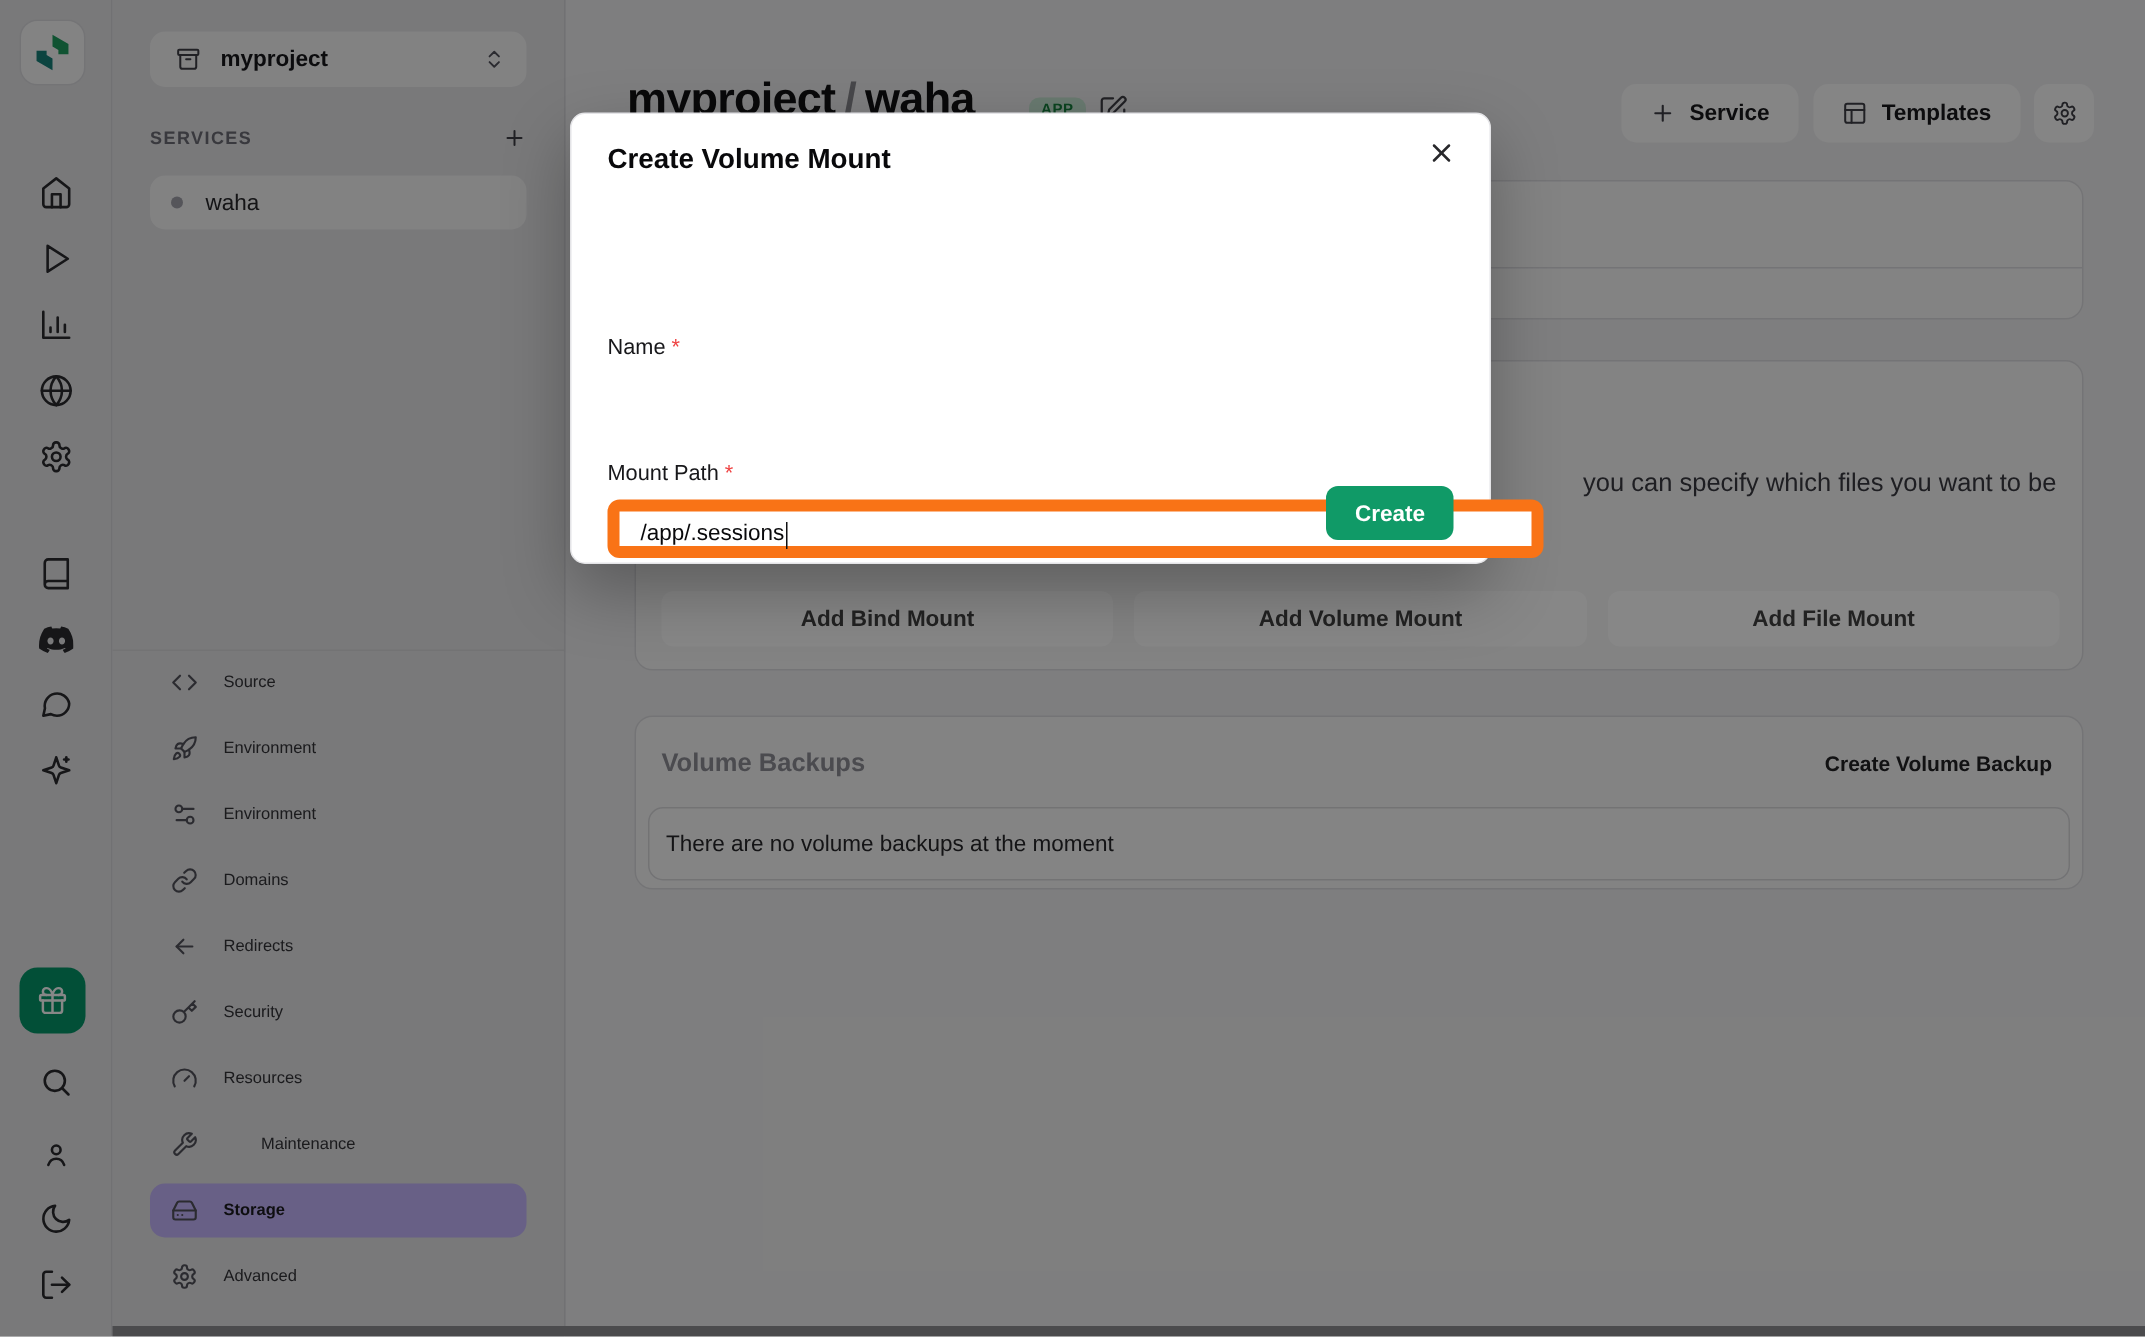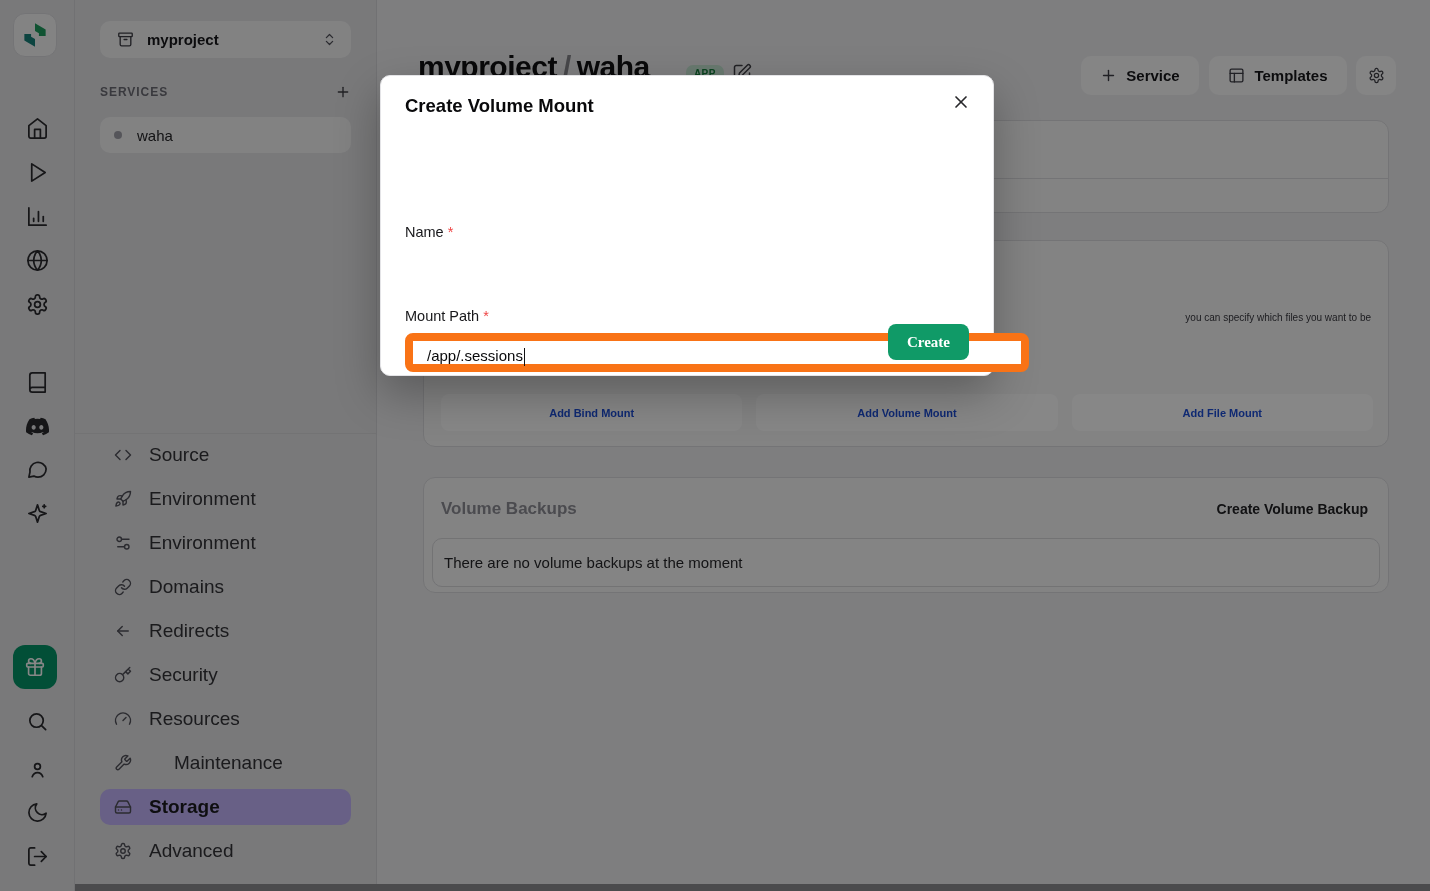--- a/index.html
+++ b/index.html
@@ -27,58 +27,58 @@
   .proj-select .chev { width:15px; height:15px; color:#52525b; }
   .svc-head { position:absolute; left:25px; top:84px; width:251px; display:flex; align-items:center; }
   .svc-head .txt { flex:1; font-size:12px; font-weight:700; letter-spacing:0.08em; color:#6d6d76; }
   .svc-head .plus { width:16px; height:16px; color:#3f3f46; cursor:pointer; }
   .svc-row { position:absolute; left:25px; top:117px; width:251px; height:36px; background:#f5f5f6; border-radius:10px; display:flex; align-items:center; padding:0 14px; cursor:pointer; }
   .svc-dot { width:8px; height:8px; border-radius:50%; background:#a1a1aa; }
   .svc-row .lbl { margin-left:15px; font-size:15px; font-weight:500; color:#27272a; }
   .side-divider { position:absolute; left:0; right:0; top:433px; height:1px; background:#d9d9dc; }
   .nav-item { position:absolute; left:25px; width:251px; height:36px; display:flex; align-items:center; padding:0 14px; border-radius:10px; color:#3f3f46; cursor:pointer; }
   .nav-item .ic { width:18px; height:18px; color:#52525b; }
-  .nav-item .lbl { margin-left:17px; font-size:19px; font-weight:500; color:#333338; }
+  .nav-item .lbl { margin-left:17px; font-size:11px; font-weight:500; color:#333338; }
   .nav-item.active { background:#c4b5fd; }
   .nav-item.active .lbl { font-weight:600; color:#1c1c1f; }
 
   
   .main { position:absolute; left:377px; top:0; right:0; height:891px; background:#efeff0; }
   .page-title { position:absolute; left:41px; top:50px; font-size:30px; font-weight:700; color:#111113; letter-spacing:-0.5px; }
   .page-title .sep { color:#86868c; font-weight:600; padding:0 6px; }
   .app-badge { position:absolute; left:309px; top:65px; padding:3px 8px; background:rgba(34,197,94,0.20); color:#15803d; border-radius:7px; font-size:10px; font-weight:700; letter-spacing:0.4px; }
   .edit-btn { position:absolute; left:355px; top:63px; width:20px; height:20px; color:#3f3f46; cursor:pointer; }
   .hdr-btn { position:absolute; top:56px; height:39px; background:#fbfbfc; border:none; border-radius:10px; display:flex; align-items:center; justify-content:center; gap:9px; font-family:inherit; font-size:15px; font-weight:600; color:#18181b; cursor:pointer; }
   .hdr-btn .ic { width:17px; height:17px; color:#3f3f46; }
   .card { position:absolute; left:46px; width:966px; background:#f7f7f8; border:1px solid #dcdcdf; border-radius:12px; }
   .card1 { top:120px; height:93px; }
   .card1 .divider { position:absolute; left:0; right:0; top:57px; height:1px; background:#dcdcdf; }
   .card2 { top:240px; height:207px; }
-  .desc-frag { position:absolute; right:17px; top:71px; white-space:nowrap; font-size:10px; color:#3a3a40; }
+  .desc-frag { position:absolute; right:17px; top:71px; white-space:nowrap; font-size:17px; color:#3a3a40; }
   .mount-btn-row { position:absolute; left:17px; right:15px; top:153px; height:37px; display:grid; grid-template-columns:1fr 1fr 1fr; gap:14px; }
-  .mount-btn { background:#ffffff; border:none; border-radius:8px; font-family:inherit; font-size:11px; font-weight:600; color:#1d4ed8; cursor:pointer; }
+  .mount-btn { background:#ffffff; border:none; border-radius:8px; font-family:inherit; font-size:15px; font-weight:600; color:#404040; cursor:pointer; }
   .card3 { top:477px; height:116px; }
   .card3 .hdr { position:absolute; left:17px; right:20px; top:21px; display:flex; align-items:center; justify-content:space-between; }
   .card3 .ttl { font-size:17px; font-weight:600; color:#8e8e96; }
   .card3 .action { font-size:14px; font-weight:600; color:#222225; background:none; border:none; font-family:inherit; cursor:pointer; }
   .empty-box { position:absolute; left:8px; right:8px; top:60px; height:49px; background:#fafafa; border:1px solid #d9d9dc; border-radius:10px; display:flex; align-items:center; padding:0 11px; }
   .empty-box .msg { font-size:15px; color:#27272a; }
   .bottom-strip { position:absolute; left:75px; right:0; bottom:0; height:7px; background:#8e8e92; z-index:2; }
 
   
   .overlay { position:absolute; inset:0; background:rgba(0,0,0,0.47); z-index:40; }
   .modal { position:absolute; left:380px; top:75px; width:614px; height:301px; background:#ffffff; border:1px solid #e4e4e7; border-radius:10px; box-shadow:0 18px 45px rgba(0,0,0,0.28); z-index:50; }
   .modal-title { position:absolute; left:24px; top:19px; font-size:18.5px; font-weight:700; color:#09090b; }
   .modal-close { position:absolute; right:22px; top:16px; width:20px; height:20px; color:#27272a; background:none; border:none; cursor:pointer; padding:0; }
   .fld-label { position:absolute; left:24px; font-size:14.5px; font-weight:500; color:#18181b; }
   .fld-label .req { color:#ef4444; margin-left:4px; }
   .fld-input { position:absolute; left:24px; width:624px; height:39px; border:1px solid #e4e4e7; border-radius:8px; background:#fff; display:flex; align-items:center; padding:0 15px; font-size:15px; color:#09090b; cursor:text; }
   .fld-input.focused { border:8px solid #f97316; padding:0 14px;align-items:flex-end; }
   .caret { display:inline-block; width:1.5px; height:18px; background:#111113; margin-left:1px; transform:translateY(2px); }
-  .modal-submit { position:absolute; right:24px; top:248px; height:36px; padding:0 19px; background:#109a67; color:#ffffff; border:none; border-radius:8px; font-family:Liberation Serif, serif; font-size:15px; font-weight:600; cursor:pointer; }
+  .modal-submit { position:absolute; right:24px; top:248px; height:36px; padding:0 19px; background:#109a67; color:#ffffff; border:none; border-radius:8px; font-family:Liberation Sans, sans-serif; font-size:15px; font-weight:600; cursor:pointer; }
 </style>
 </head>
 <body>
 
 <div class="stage">
 
   <aside class="rail">
     <div class="logo-btn">
       <span class="ic" style="width:28px;height:28px;">
         <svg viewBox="0 0 100 100" fill="none">

